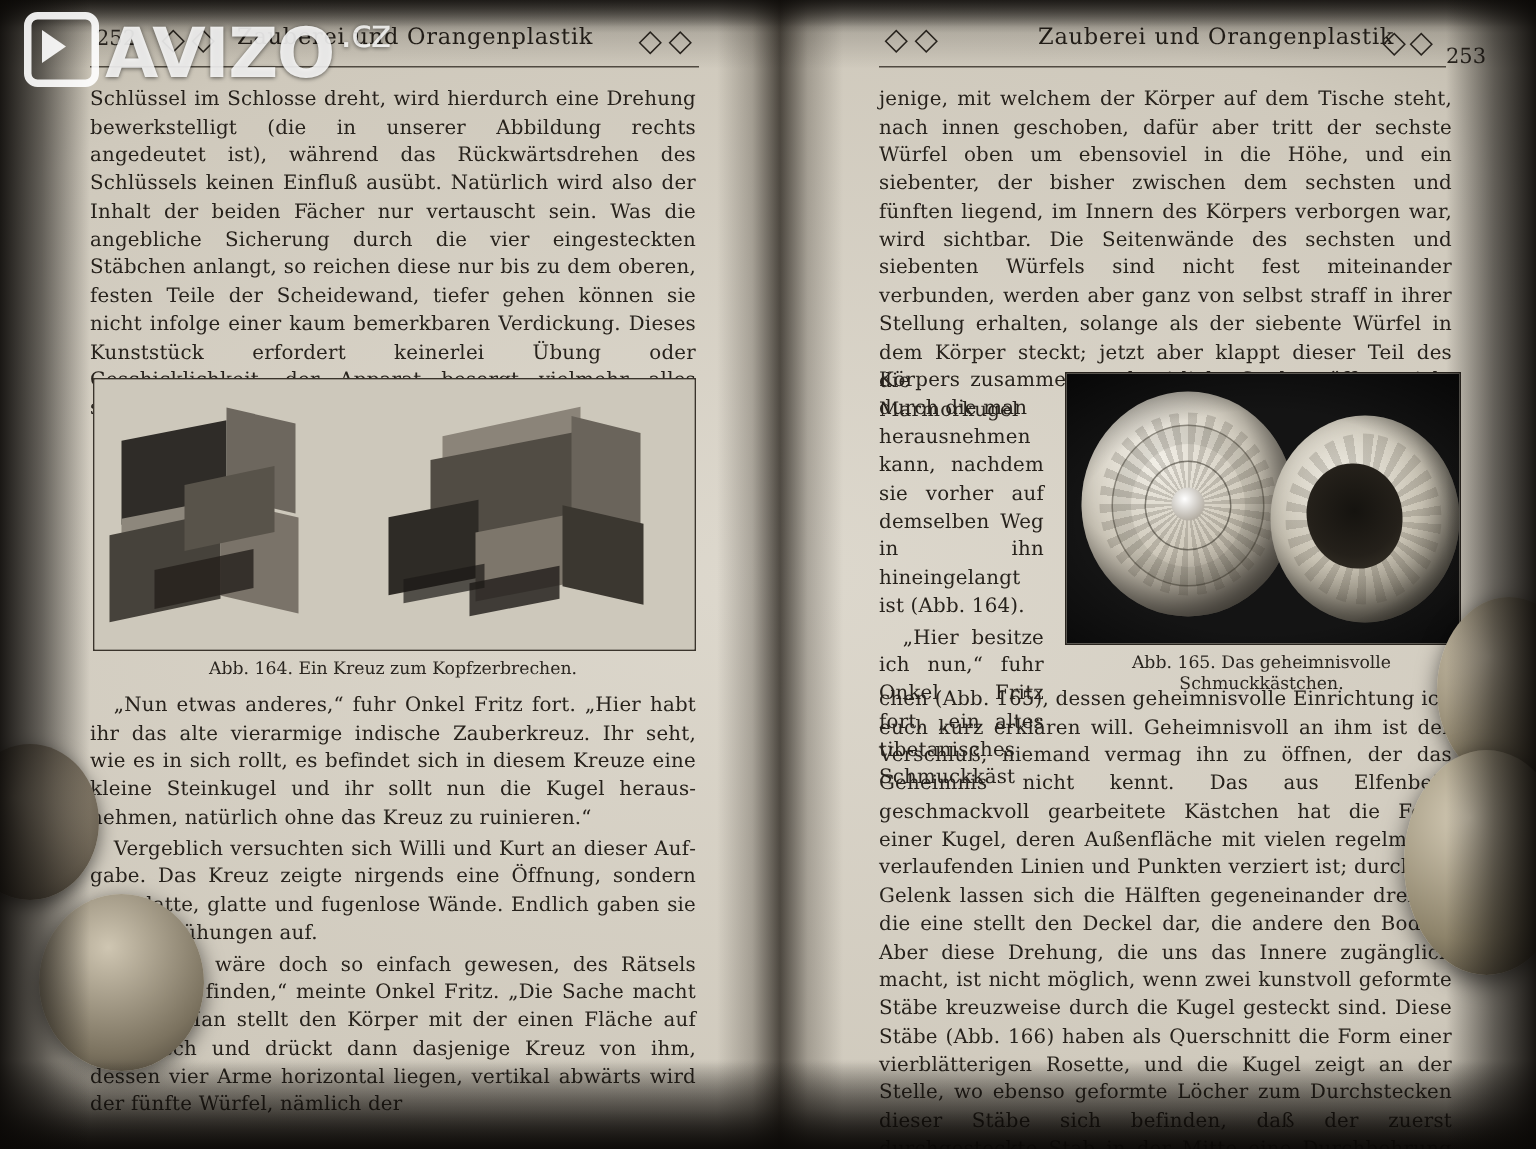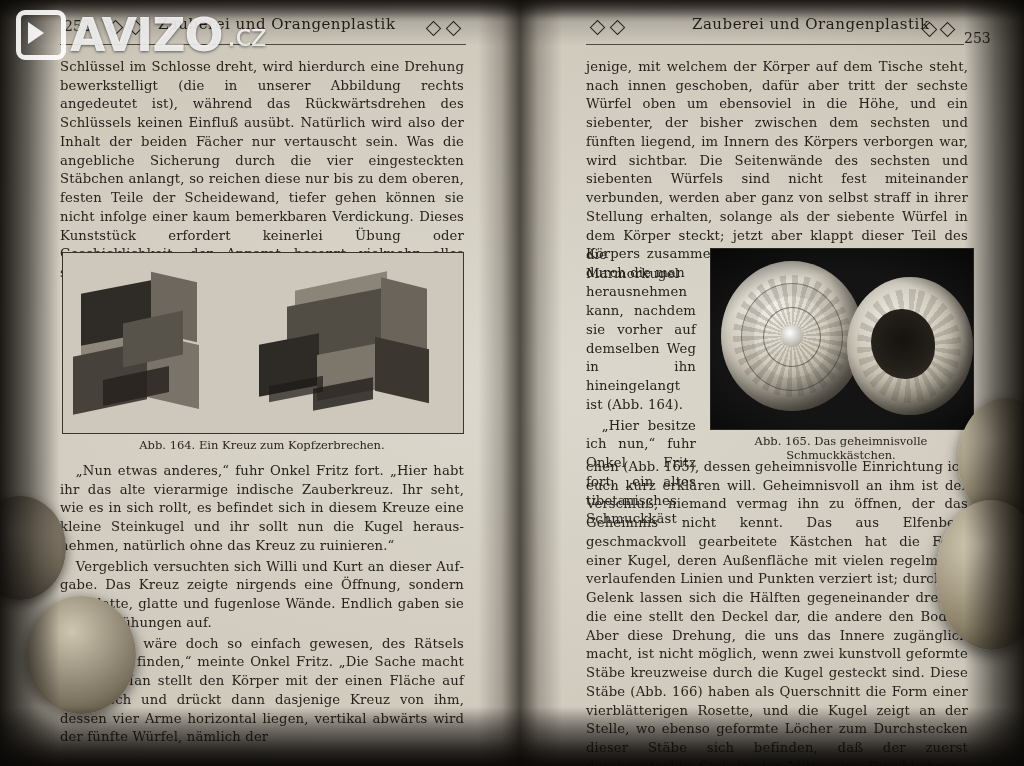--- a/index.html
+++ b/index.html
@@ -123,40 +123,40 @@
     left: 16px;
     top: 8px;
     z-index: 50;
     font-family: "DejaVu Sans", sans-serif;
     font-weight: bold;
     font-size: 46px;
     color: rgba(255,255,255,0.86);
     letter-spacing: -1px;
     text-shadow: 0 1px 3px rgba(0,0,0,0.55);
     display: flex;
-    align-items: center;
+    align-items: flex-start;
     gap: 4px;
   }
   .wm .mark {
     display: inline-block;
     width: 40px; height: 40px;
     border: 5px solid rgba(255,255,255,0.9);
     border-radius: 9px;
     position: relative;
   }
   .wm .mark::after {
     content: "";
     position: absolute;
     left: 7px; top: 7px;
     width: 0; height: 0;
     border-left: 16px solid rgba(255,255,255,0.9);
     border-top: 11px solid transparent;
     border-bottom: 11px solid transparent;
   }
-  .wm .cz { font-size: 30px; font-weight: normal; opacity: 0.95; }
+  .wm .cz { font-size: 26px; font-weight: normal; opacity: 0.95; }
 
   
   .stone {
     position: absolute;
     border-radius: 50%;
     z-index: 35;
   }
   .stone.left1 {
     left: -26px; top: 496px; width: 92px; height: 104px;
     background: radial-gradient(circle at 38% 34%, #b6ab97, #6b6253 70%, #3b352b 100%);

